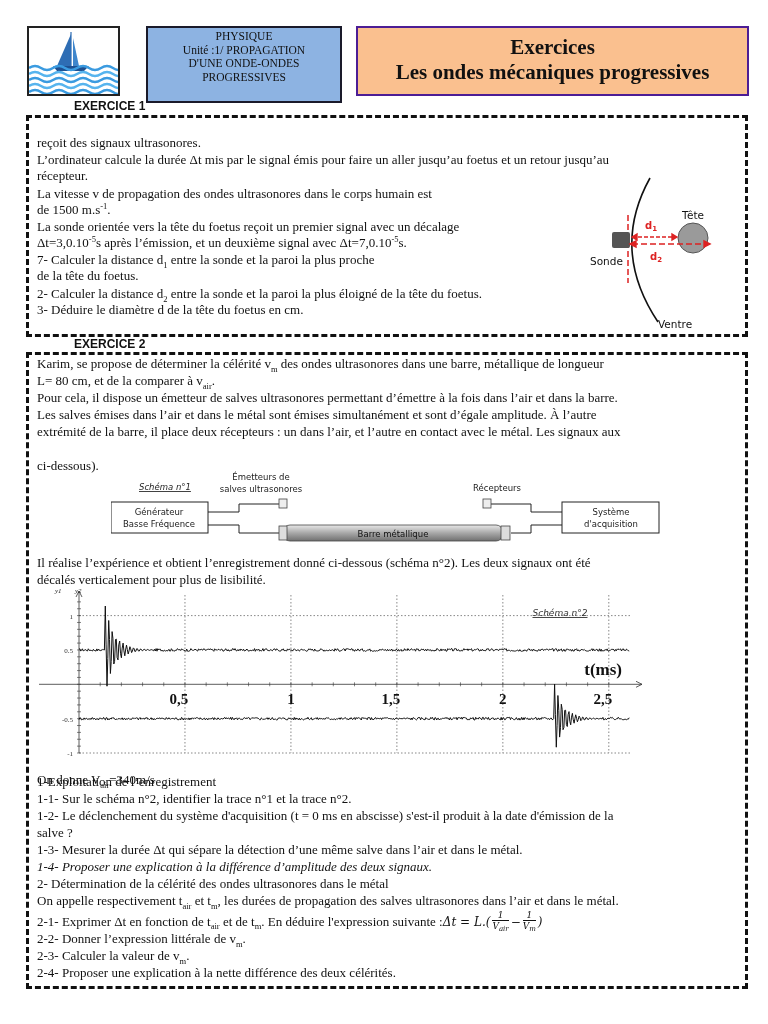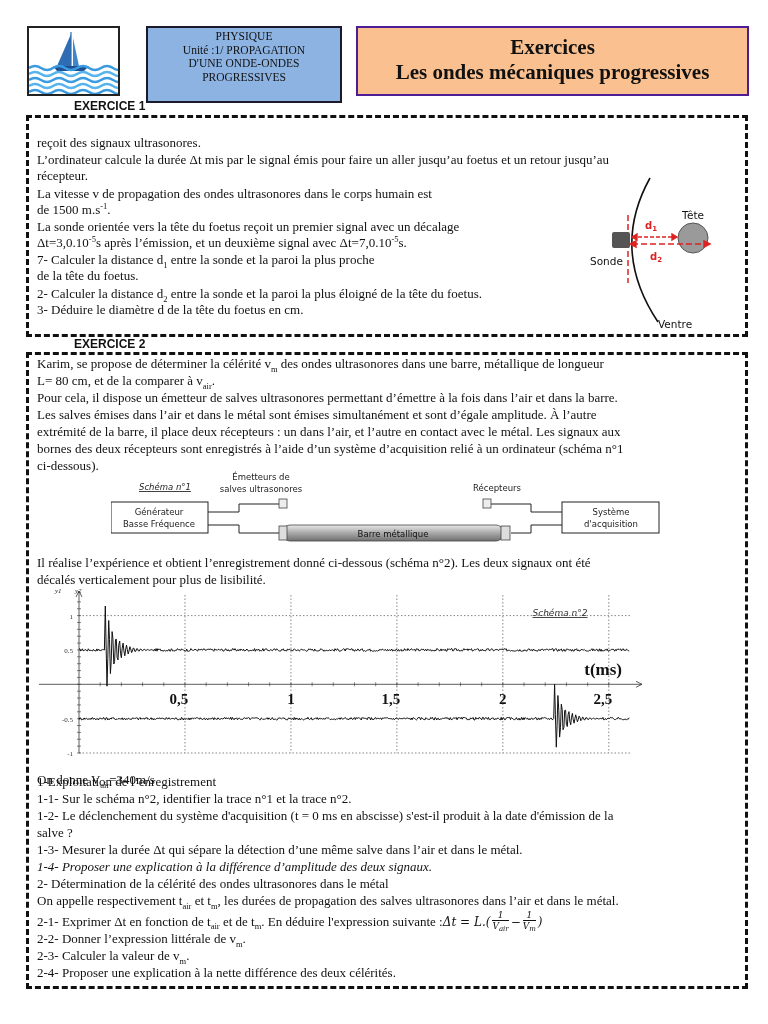--- a/index.html
+++ b/index.html
@@ -92,21 +92,20 @@
   <text class="comic" x="68" y="158" font-size="10.5" fill="#111">Ventre</text>
 </svg>
 
 <div class="ex-label" style="left:34px;top:337px;padding-left:40px;">EXERCICE 2</div>
 <div class="box box2">
   <div class="p" style="top:1px"><span>Karim, se propose de déterminer la célérité v</span><sub>m</sub><span> des ondes ultrasonores dans une barre, métallique de longueur</span></div>
   <div class="p" style="top:18px"><span>L= 80 cm, et de la comparer à v</span><sub>air</sub><span>.</span></div>
   <div class="p" style="top:35px">Pour cela, il dispose un émetteur de salves ultrasonores permettant d’émettre à la fois dans l’air et dans la barre.</div>
   <div class="p" style="top:52px">Les salves émises dans l’air et dans le métal sont émises simultanément et sont d’égale amplitude. À l’autre</div>
   <div class="p" style="top:69px">extrémité de la barre, il place deux récepteurs : un dans l’air, et l’autre en contact avec le métal. Les signaux aux</div>
-  <div class="p" style="top:86px">bornes des deux récepteurs sont enregistrés à l’aide d’un système d’acquisition relié à un ordinateur (schéma n°1</div>
   <div class="p" style="top:103px">ci-dessous).</div>
 
   <svg class="fig-s1" viewBox="0 0 560 80">
     <text class="comic" x="28" y="20" font-size="8.5" font-style="italic" text-decoration="underline" fill="#222">Schéma n°1</text>
     <text class="comic" x="150" y="10" font-size="8.5" text-anchor="middle" fill="#222">Émetteurs de</text>
     <text class="comic" x="150" y="22" font-size="8.5" text-anchor="middle" fill="#222">salves ultrasonores</text>
     <text class="comic" x="386" y="21" font-size="8.5" text-anchor="middle" fill="#222">Récepteurs</text>
     <rect x="0" y="32" width="97" height="31" fill="#fff" stroke="#222" stroke-width="1"></rect>
     <text class="comic" x="48" y="45" font-size="8.5" text-anchor="middle" fill="#222">Générateur</text>
     <text class="comic" x="48" y="57" font-size="8.5" text-anchor="middle" fill="#222">Basse Fréquence</text>

